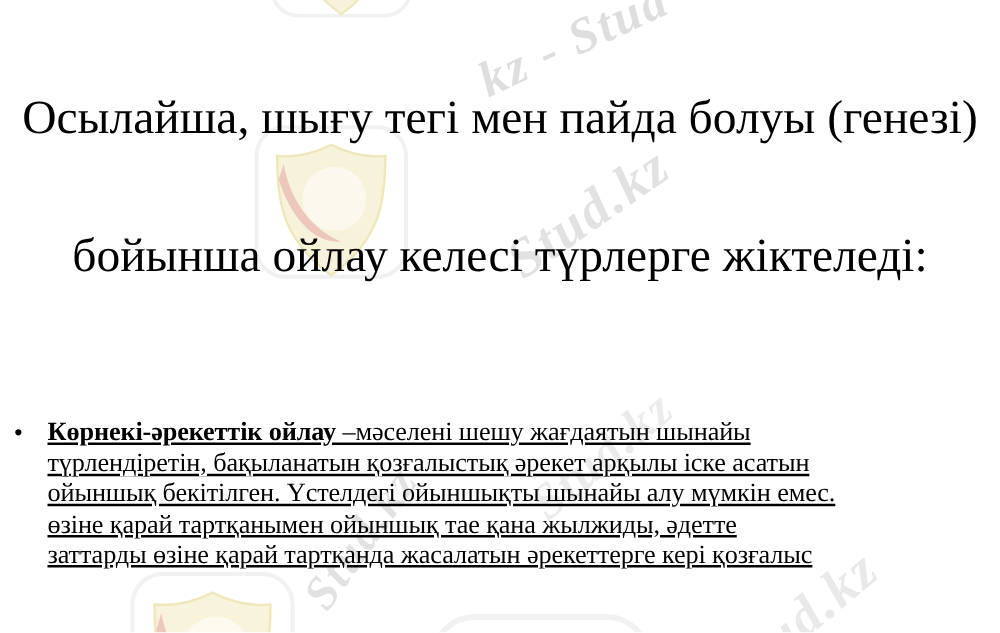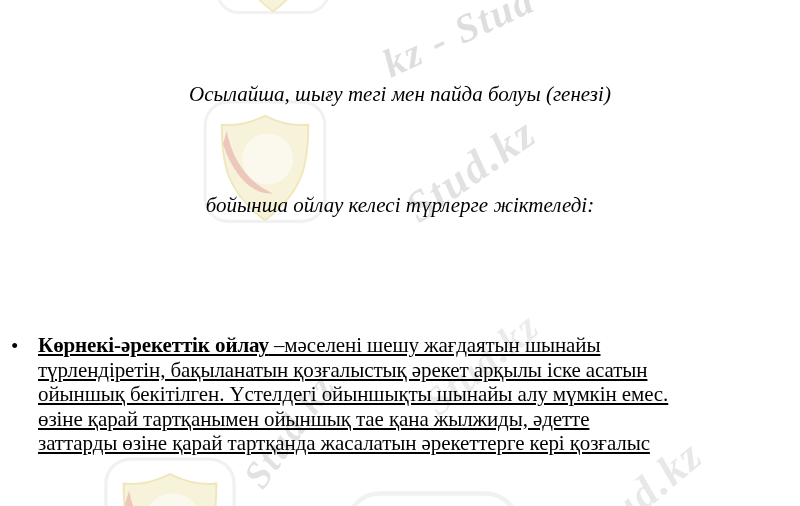--- a/index.html
+++ b/index.html
@@ -23,25 +23,24 @@
     white-space: pre;
     transform-origin: 0 100%;
     letter-spacing: 2px;
   }
   .wm-logo { position: absolute; opacity: 0.38; }
   
   .content { position: relative; z-index: 1; }
   .title {
     margin-top: 2px;
     text-align: center;
-    font-size: 21px;
+    font-size: 38px;
     line-height: 37px;
     font-weight: normal;
     white-space: pre;
-    font-style: italic;
   }
   .body {
     position: relative;
     margin-top: 35px;
     padding-left: 38px;
   }
   .bullet {
     position: absolute;
     left: 11px;
     top: 1px;

